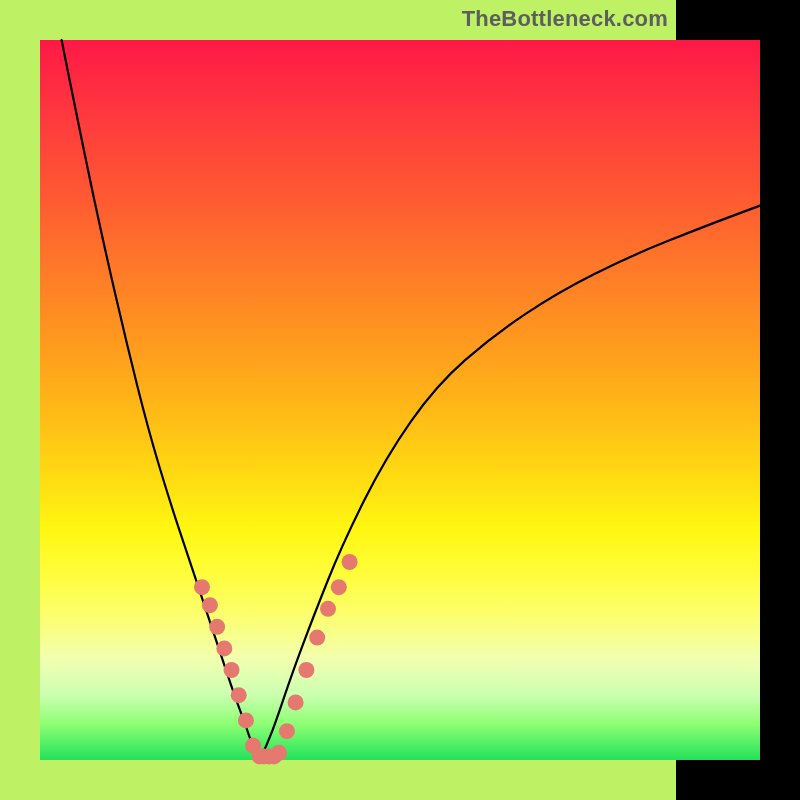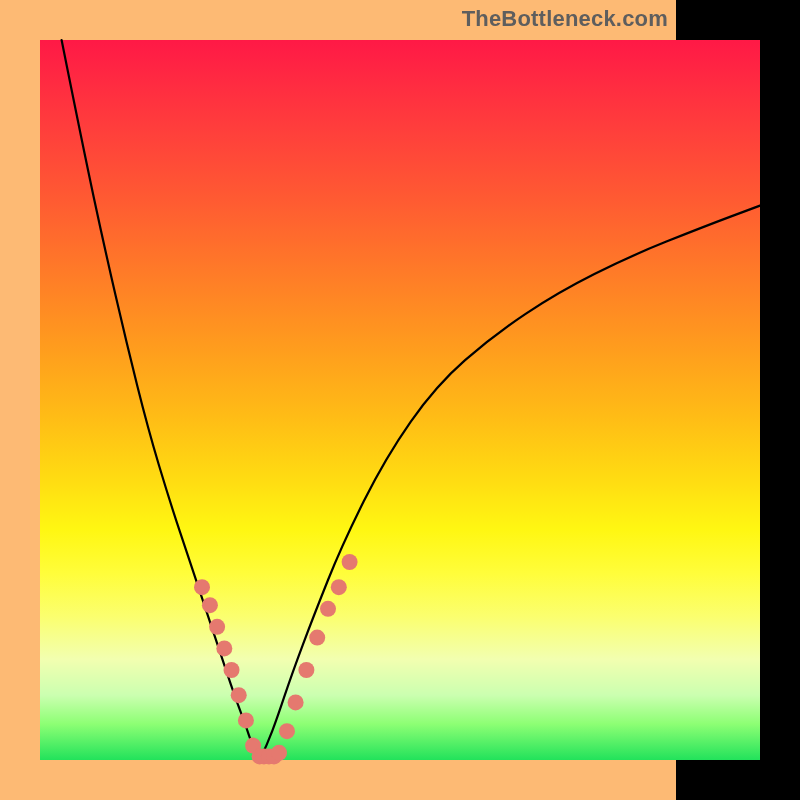--- a/index.html
+++ b/index.html
@@ -7,21 +7,21 @@
     padding: 0;
     width: 800px;
     height: 800px;
     background: #000;
     overflow: hidden;
   }
   .frame {
     position: relative;
     width: 676px;
     height: 800px;
-    background: #fdba74;
+    background: #bef264;
   }
   .plot-area {
     position: absolute;
     left: 40px;
     top: 40px;
     width: 720px;
     height: 720px;
     background: linear-gradient(
       to bottom,
       #ff1946 0%,

